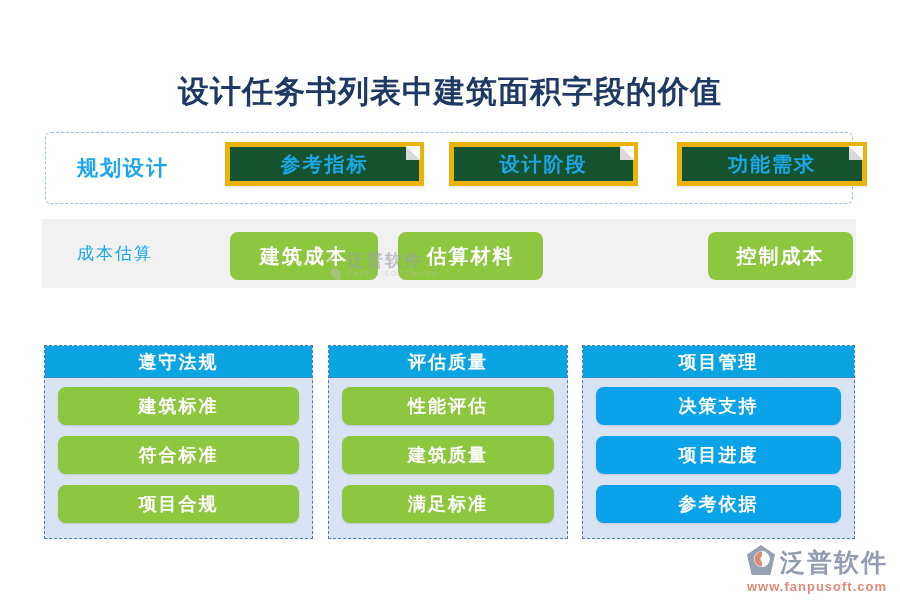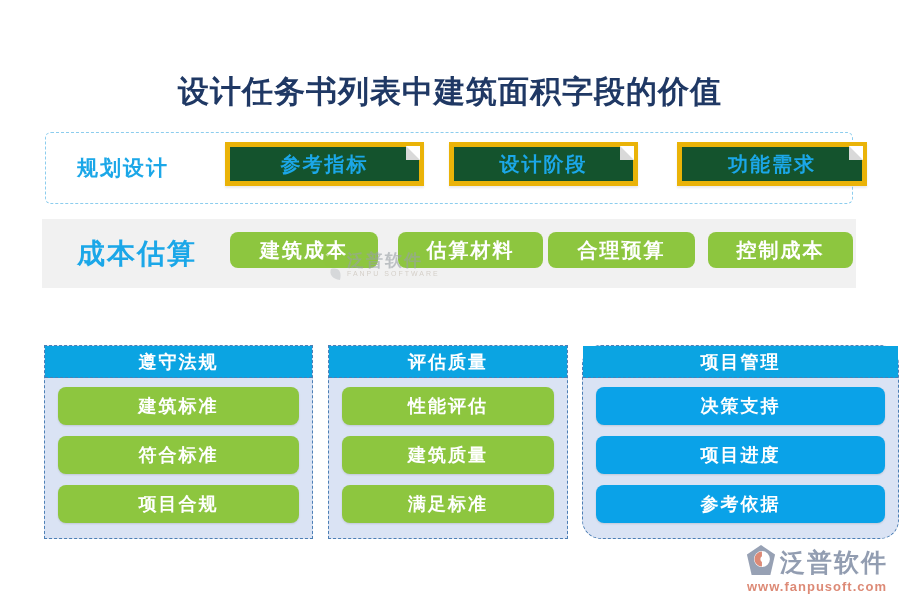--- a/index.html
+++ b/index.html
@@ -20,42 +20,42 @@
         color:#1ba7e8;letter-spacing:2px;box-sizing:border-box;box-shadow:0 2px 2px rgba(0,0,0,0.08);}
   .nbtn::after{content:"";position:absolute;top:-1px;right:-1px;width:0;height:0;
         border-top:14px solid #fff;border-left:14px solid #d9d9d9;}
   .nbtn1{left:179px;width:199px;}
   .nbtn2{left:403px;width:189px;}
   .nbtn3{left:607px;width:190px;margin-left:24px;}
 
   
   .row2{position:absolute;left:42px;top:219px;width:814px;height:69px;background:#f1f1f1;}
   .row2-label{position:absolute;left:35px;top:0;height:100%;display:flex;align-items:center;
-        font-size:28px;font-weight:bold;color:#1ba7e8;letter-spacing:2px;}
-  .gbtn{position:absolute;top:13px;height:36px;background:#8dc63f;border-radius:8px;
+        font-size:17px;font-weight:normal;color:#1ba7e8;letter-spacing:2px;}
+  .gbtn{position:absolute;top:13px;height:48px;background:#8dc63f;border-radius:8px;
         display:flex;align-items:center;justify-content:center;color:#fff;
         font-size:20px;font-weight:bold;letter-spacing:2px;}
   .gbtn1{left:188px;width:148px;}
   .gbtn2{left:356px;width:145px;}
   .gbtn3{left:506px;width:147px;}
   .gbtn4{left:666px;width:145px;}
 
   
   .wm{position:absolute;left:319px;top:252px;display:flex;align-items:flex-start;gap:3px;
       opacity:.6;z-index:5;}
   .wm-text{display:flex;flex-direction:column;}
   .wm-name{font-size:17px;font-weight:bold;color:#9aa1a6;letter-spacing:2px;line-height:18px;}
   .wm-sub{font-size:7px;color:#c2b9ae;letter-spacing:2px;}
 
   
   .col{position:absolute;top:317px;height:194px;border:1px dashed #4d7fb5;
        background:#dae3f4;box-sizing:border-box;margin-top:28px;}
   .col1{left:44px;width:269px;}
   .col2{left:328px;width:240px;}
-  .col3{left:582px;width:317px;border-radius:19px;}
+  .col3{left:582px;width:273px;}
   .col-header{height:31px;background:#0ba4e2;border-bottom:1px dashed #4d7fb5;color:#fff;
        font-size:18px;font-weight:bold;display:flex;align-items:center;justify-content:center;
        letter-spacing:2px;}
   .col-body{padding:9px 13px 0;font-family:Liberation Serif, serif;}
   .item{height:38px;border-radius:8px;margin-bottom:11px;display:flex;align-items:center;
        justify-content:center;color:#fff;font-weight:bold;font-size:18px;letter-spacing:2px;
        box-shadow:0 1px 2px rgba(0,0,0,0.12);}
   .item-green{background:#8dc63f;}
   .item-blue{background:#0aa2e8;}
 
@@ -77,21 +77,20 @@
     <div class="row1-label">规划设计</div>
     <div class="nbtn nbtn1">参考指标</div>
     <div class="nbtn nbtn2">设计阶段</div>
     <div class="nbtn nbtn3">功能需求</div>
   </div>
 
   <div class="row2">
     <div class="row2-label">成本估算</div>
     <div class="gbtn gbtn1">建筑成本</div>
     <div class="gbtn gbtn2">估算材料</div>
-    <div class="gbtn gbtn3">合理预算</div>
     <div class="gbtn gbtn4">控制成本</div>
   </div>
 
   <div class="wm">
     <span>
       <svg width="25" height="30" viewBox="0 0 25 30">
         <path d="M12 16 C4 14 2 7 6 1 C14 3 16 10 12 16 Z" fill="#8dc63f" opacity="0.8"></path>
         <path d="M12 17 C20 15 23 20 21 28 C13 27 10 22 12 17 Z" fill="#b9bdc2" opacity="0.8"></path>
       </svg>
     </span>

